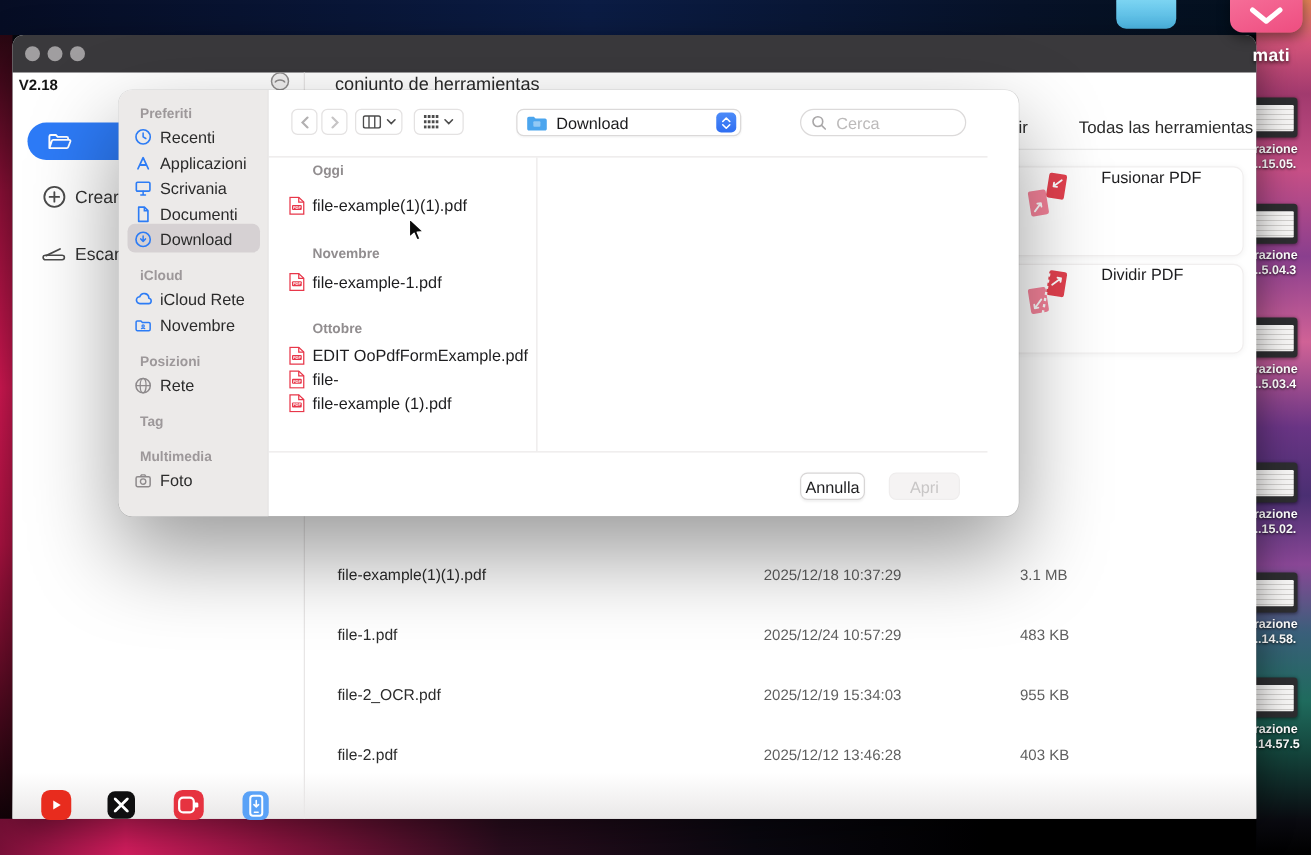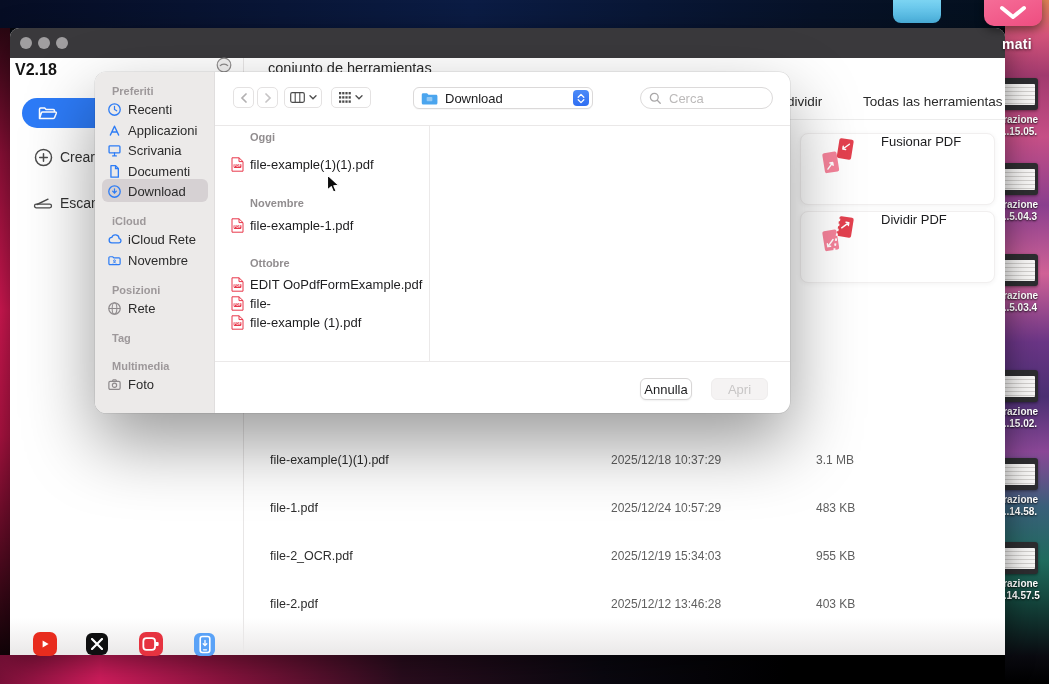--- a/index.html
+++ b/index.html
@@ -31,21 +31,21 @@
   .thumb .body{position:absolute;left:3px;right:3px;top:6px;bottom:5px;
     background:repeating-linear-gradient(#f7f6f5 0 3px,#d2d0ce 3px 4px);border-radius:1px;}
   .thumb-label{width:88px;text-align:center;font-size:10px;font-weight:700;color:#fff;
     line-height:12px;text-shadow:0 1px 2px rgba(0,0,0,.85);}
 
   
   #app{left:10px;top:28px;width:995px;height:627px;background:#fff;z-index:2;
     border-radius:9px 9px 0 0;box-shadow:0 8px 30px rgba(0,0,0,.45);}
   .titlebar{left:0;top:0;width:995px;height:30px;background:#3a393c;border-radius:9px 9px 0 0;}
   .dot{width:12px;height:12px;border-radius:50%;background:#a09ea0;}
-  .version{left:5px;top:33px;font-size:16px;font-weight:700;color:#161616;}
+  .version{left:5px;top:33px;font-size:12px;font-weight:700;color:#161616;}
   .open-pill{left:12px;top:70px;width:140px;height:30px;border-radius:15px;background:#2d7bf7;
     display:flex;align-items:center;padding-left:16px;box-sizing:border-box;}
   .side-label{font-size:14px;color:#333;}
   .side-divider{left:233px;top:30px;width:1px;height:597px;background:#e8e6e6;}
   .app-title{left:258px;top:32px;font-size:14.5px;color:#2a2a2a;font-weight:500;}
   .nav-label{font-size:13.5px;color:#2a2a2a;font-weight:500;}
   .nav-line{left:233px;top:91px;width:762px;height:1px;background:#ececec;}
   .card{width:193px;height:70px;border:1px solid #f1efef;border-radius:8px;background:#fff;
     box-shadow:0 1px 5px rgba(0,0,0,.05);display:flex;align-items:flex-start;}
   .card .lbl{margin-left:20px;font-size:13px;color:#1c1c1e;font-weight:500;}
@@ -56,21 +56,21 @@
   .trow span{position:absolute;top:16px;}
   .trow .nm{left:14px;font-size:12.5px;color:#2c2c2c;}
   .trow .op{left:355px;font-size:12px;color:#5f5f5f;}
   .trow .sz{left:560px;font-size:12px;color:#5f5f5f;}
   .bottom-fade{left:0;top:590px;width:995px;height:37px;
     background:linear-gradient(rgba(236,233,233,0),#eae8e8);}
   .social{width:24px;height:24px;border-radius:7px;display:flex;align-items:center;justify-content:center;}
 
   
   #dialog{left:95px;top:72px;width:695px;height:341px;z-index:3;border-radius:11px;background:#fff;
-    box-shadow:0 30px 70px rgba(0,0,0,.4),0 0 0 .5px rgba(0,0,0,.12);}
+    box-shadow:0 30px 70px rgba(0,0,0,.4),0 0 0 .5px rgba(0,0,0,.12);padding-left:25px;}
   .dlg-side{left:0;top:0;width:120px;height:341px;background:#eceae9;
     border-radius:11px 0 0 11px;border-right:1px solid #e0dede;box-sizing:border-box;}
   .dlg-shead{position:absolute;left:17px;font-size:11px;font-weight:700;color:#9d989a;}
   .dlg-item{position:absolute;left:12px;height:20px;display:flex;align-items:center;
     font-size:13px;color:#2b2b2b;gap:6px;}
   .dlg-pill{left:7px;top:107px;width:106px;height:23px;background:#d6d1d3;border-radius:6px;}
   .tb-btn{background:#fff;border:1px solid #e4e2e2;border-radius:5px;height:21px;box-sizing:border-box;
     display:flex;align-items:center;justify-content:center;}
   .dlg-select{left:318px;top:15px;width:180px;height:22px;border:1px solid #dbd9d9;border-radius:6px;
     background:#fff;display:flex;align-items:center;box-shadow:0 1px 1px rgba(0,0,0,.03);box-sizing:border-box;}

